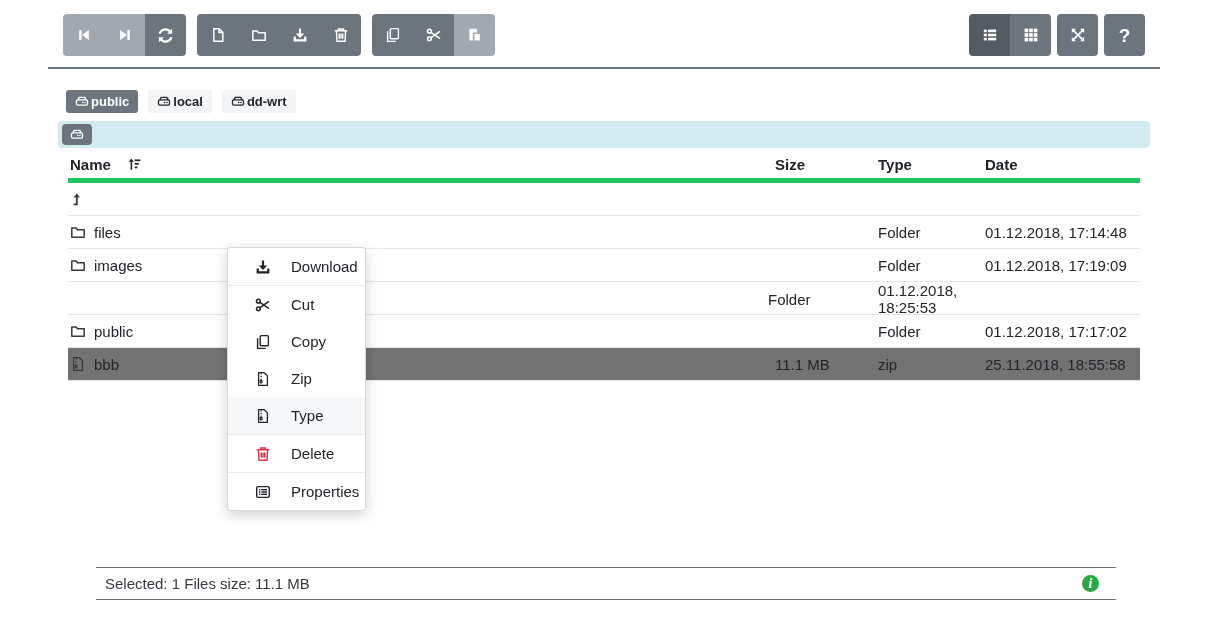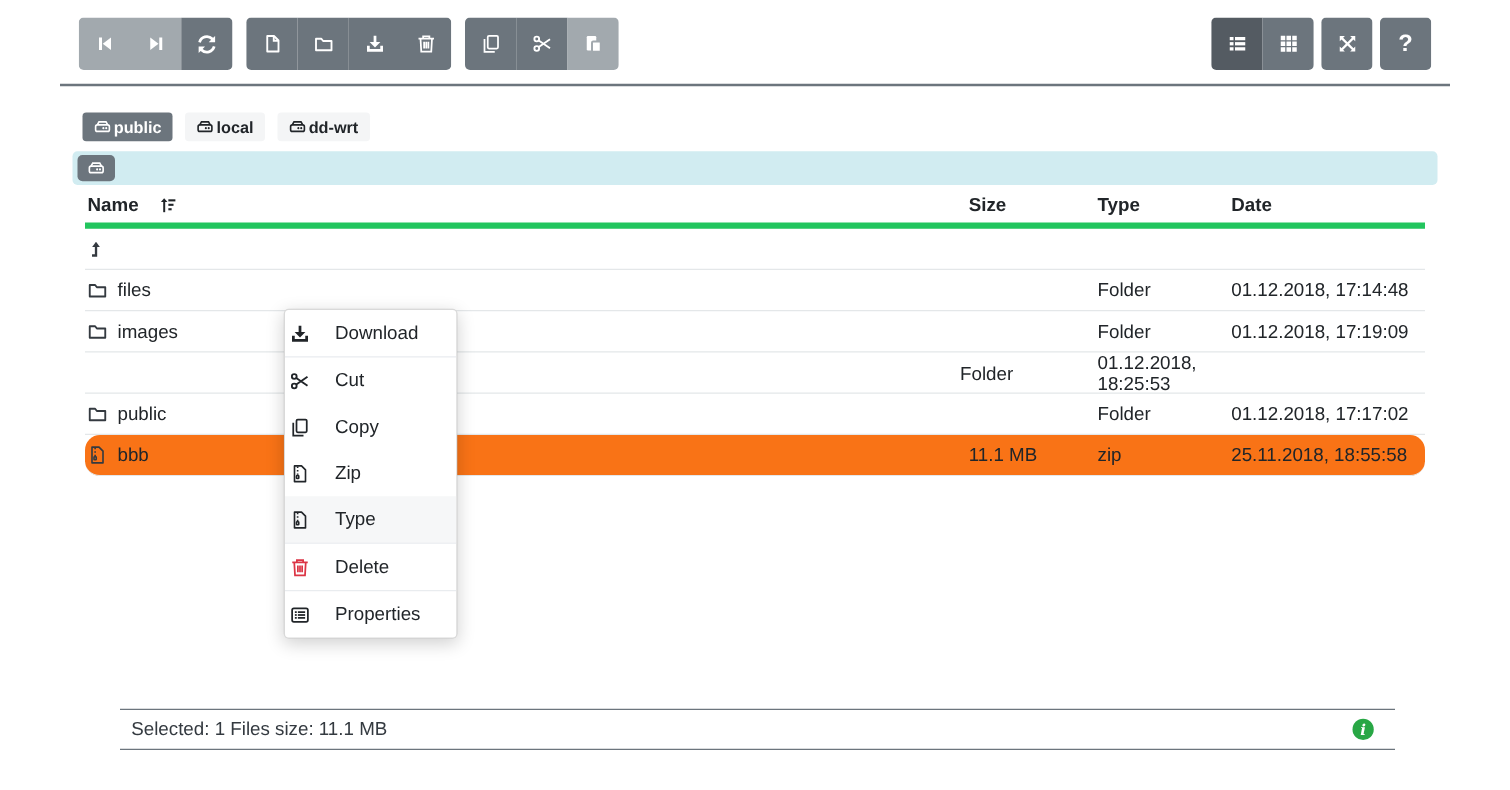--- a/index.html
+++ b/index.html
@@ -35,28 +35,28 @@
 
   
   .ftable { margin:2px 20px 0; font-size:15px; }
   .trow { display:grid; grid-template-columns:1fr 110px 107px 155px; align-items:center;
     height:33px; border-bottom:1px solid #e4e7e9; }
   .thead { font-weight:bold; border-bottom:5px solid #22c55e; }
   .cell-name { display:flex; align-items:center; gap:8px; padding-left:2px; }
   .cell-size { padding-left:7px; }
   .row-icon { color:#343a40; flex:0 0 auto; }
   .sort-ic { color:#212529; margin-left:8px; }
-  .trow.selected { background:#f97316;border-radius:12px; }
+  .trow.selected { background:#737373; }
   .uprow .cell-name { padding-left:3px; }
 
   
   .ctx-menu { position:absolute; left:227px; top:247px; width:139px; background:#fff;
     border:1px solid rgba(0,0,0,.15); border-radius:4px; overflow:hidden; z-index:10;
     box-shadow:0 4px 14px rgba(0,0,0,.18); }
-  .ctx-item { height:37px; display:flex; align-items:center; padding-left:3px; font-size:15px;
+  .ctx-item { height:37px; display:flex; align-items:center; padding-left:26px; font-size:15px;
     cursor:pointer; color:#212529; }
   .ctx-item .mi { width:18px; display:flex; justify-content:center; color:#212529; }
   .ctx-item .mi.red { color:#dc3545; }
   .ctx-item span.lbl { margin-left:19px; }
   .ctx-item.hovered { background:#f6f7f8; }
   .ctx-sep { border-top:1px solid #e9ecef; }
 
   
   .statusbar { position:absolute; left:48px; right:44px; top:567px; height:33px;
     border-top:1px solid #6c757d; border-bottom:1px solid #6c757d;

